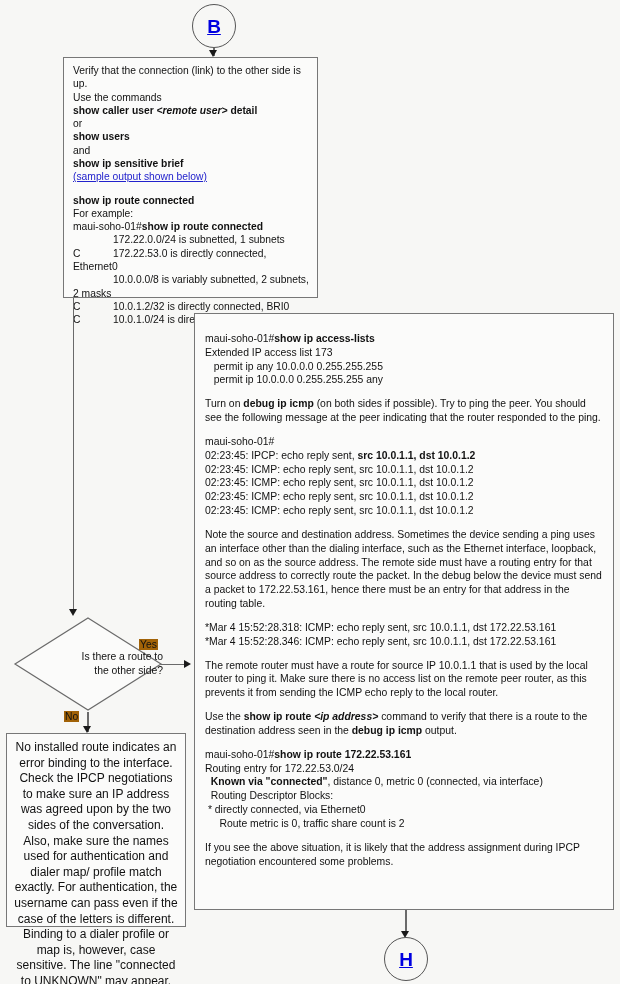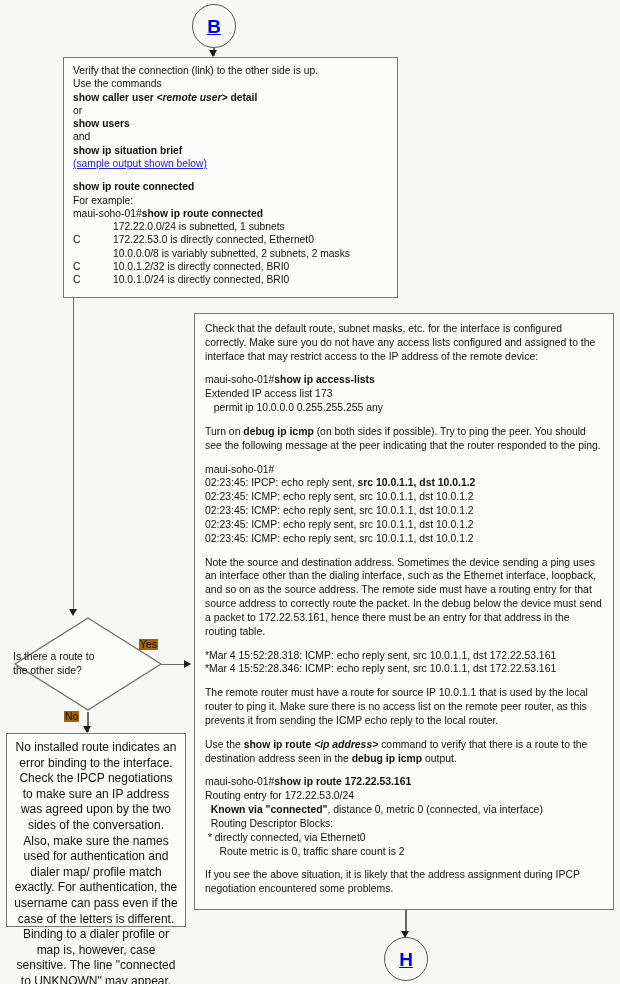--- a/index.html
+++ b/index.html
@@ -61,21 +61,21 @@
     color: #2222cc;
     text-decoration: underline;
   }
 
   .blank-line { height: 10px; }
 
   
   #box-verify-link {
     left: 63px;
     top: 57px;
-    width: 335px;
+    width: 255px;
     height: 241px;
   }
   #box-verify-link .inner { font-size: 10.3px; line-height: 1.29; }
   .codecol { display: inline-block; width: 40px; }
 
   
   #box-check-default-route {
     left: 194px;
     top: 313px;
     width: 420px;
@@ -105,21 +105,21 @@
     width: 150px;
     height: 96px;
   }
   #decision-route svg { display: block; }
   #decision-route .dlabel {
     position: absolute;
     left: 0; top: 0;
     width: 150px; height: 96px;
     display: flex;
     flex-direction: column;
-    align-items: flex-start;
+    align-items: flex-end;
     justify-content: center;
     font-size: 10.4px;
     color: #111;
     line-height: 1.3;
     text-align: center;
     pointer-events: none;
   }
   .vline {
     position: absolute;
     width: 1.2px;
@@ -165,21 +165,21 @@
   <div class="arrow-down" style="left:209px; top:50px;"></div>
 
   <div class="box" id="box-verify-link">
     <div class="inner">
       <p>Verify that the connection (link) to the other side is up.</p>
       <p>Use the commands</p>
       <p><b>show caller user </b><b><i>&lt;remote user&gt;</i></b><b> detail</b></p>
       <p>or</p>
       <p><b>show users</b></p>
       <p>and</p>
-      <p><b>show ip situation brief</b></p>
+      <p><b>show ip sensitive brief</b></p>
       <p><a class="lnk" href="#">(sample output shown below)</a></p>
       <div class="blank-line"></div>
       <p><b>show ip  route connected</b></p>
       <p>For example:</p>
       <p><span>maui-soho-01#</span><b>show ip route connected</b></p>
       <p><span class="codecol"></span><span>172.22.0.0/24 is subnetted, 1 subnets</span></p>
       <p><span class="codecol">C</span><span>172.22.53.0 is directly connected, Ethernet0</span></p>
       <p><span class="codecol"></span><span>10.0.0.0/8 is variably subnetted, 2 subnets, 2 masks</span></p>
       <p><span class="codecol">C</span><span>10.0.1.2/32 is directly connected, BRI0</span></p>
       <p><span class="codecol">C</span><span>10.0.1.0/24 is directly connected, BRI0</span></p>
@@ -209,24 +209,24 @@
   <div class="arrow-down" style="left:83px; top:726px;"></div>
 
   <div class="box" id="box-no-route">
     <div class="inner">
       <p>No installed route indicates an error binding to the interface.  Check the IPCP negotiations to make sure an IP address was agreed upon by the two sides of the conversation.  Also, make sure the names used for authentication and dialer map/ profile match exactly.  For authentication, the username can pass even if the case of the letters is different.  Binding to a dialer profile or map is, however, case sensitive.  The line "connected to UNKNOWN" may appear.</p>
     </div>
   </div>
 
   <div class="box" id="box-check-default-route">
     <div class="inner">
-      <p>Check that the default route, subnet masks, etc. for the interface is configured correctly. Make sure you do not have any access lists configured and assigned to the interface that may restrict access to the IP address of the remote device:</p>
       <div class="blank-line"></div>
       <p><span>maui-soho-01#</span><b>show ip access-lists</b></p>
       <p class="mono-ish">Extended IP access list 173</p>
+      <p class="mono-ish">   permit ip any 10.0.0.0 0.255.255.255</p>
       <p class="mono-ish">   permit ip 10.0.0.0 0.255.255.255 any</p>
       <div class="blank-line"></div>
       <p><span>Turn on </span><b>debug ip icmp</b><span> (on both sides if possible). Try to ping the peer.  You should see the following message at the peer indicating that the router responded to the ping.</span></p>
       <div class="blank-line"></div>
       <p>maui-soho-01#</p>
       <p><span>02:23:45: IPCP: echo reply sent, </span><b>src 10.0.1.1, dst 10.0.1.2</b></p>
       <p>02:23:45: ICMP: echo reply sent, src 10.0.1.1, dst 10.0.1.2</p>
       <p>02:23:45: ICMP: echo reply sent, src 10.0.1.1, dst 10.0.1.2</p>
       <p>02:23:45: ICMP: echo reply sent, src 10.0.1.1, dst 10.0.1.2</p>
       <p>02:23:45: ICMP: echo reply sent, src 10.0.1.1, dst 10.0.1.2</p>

